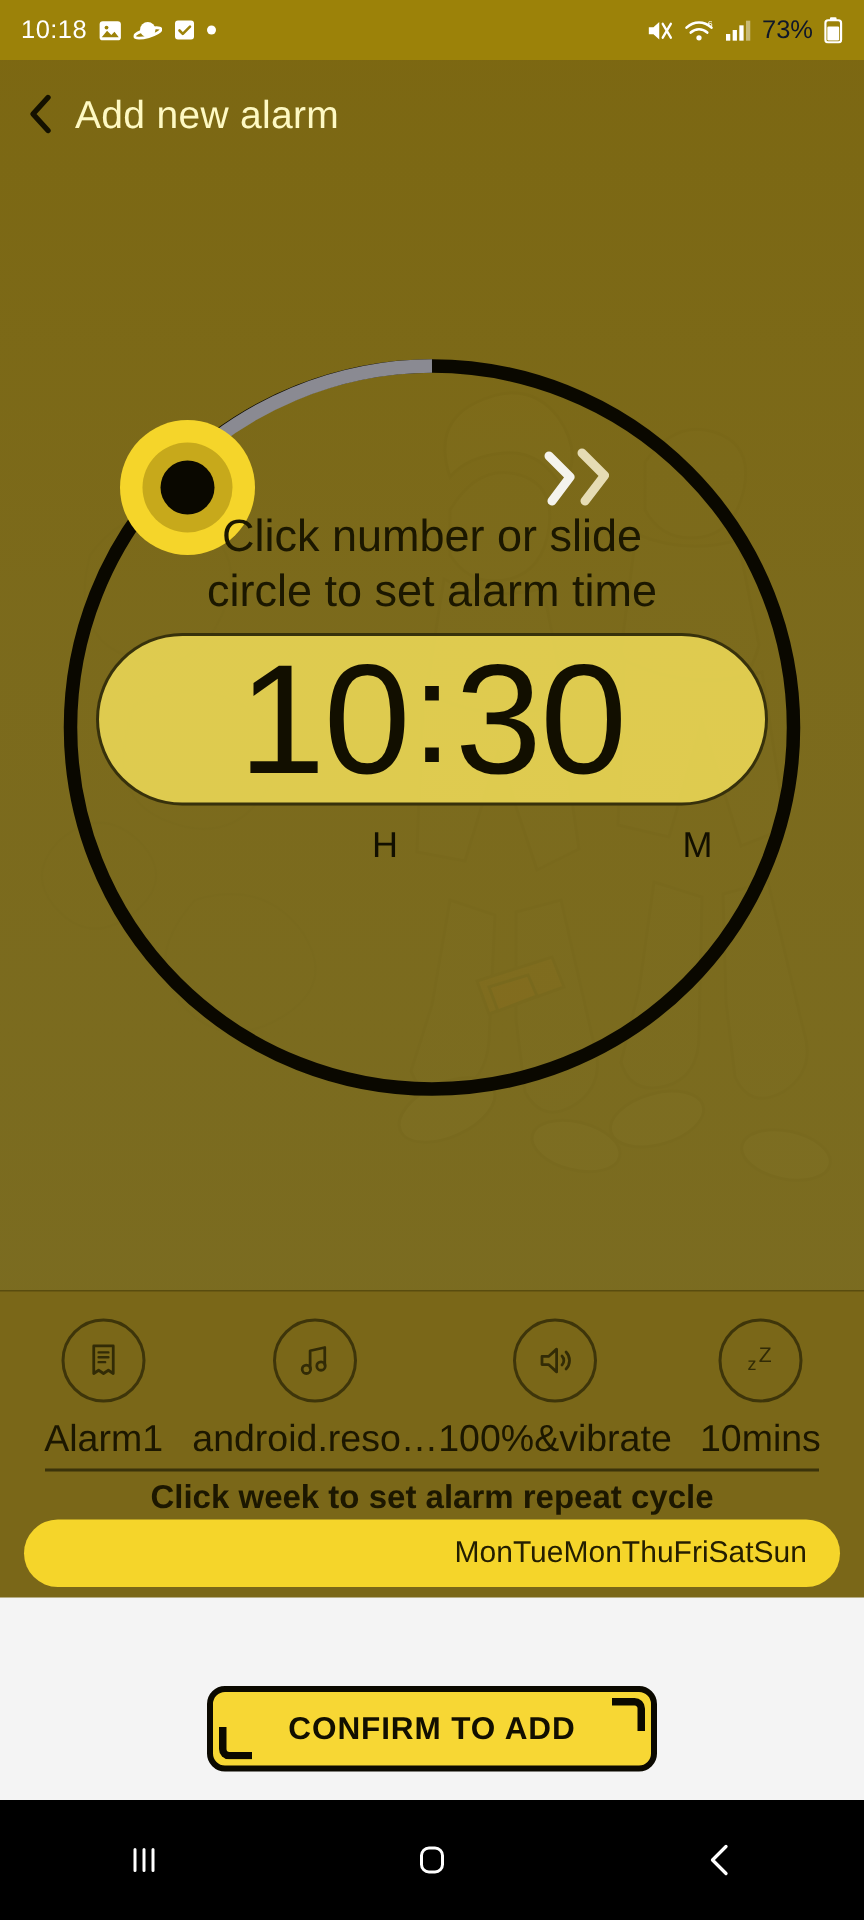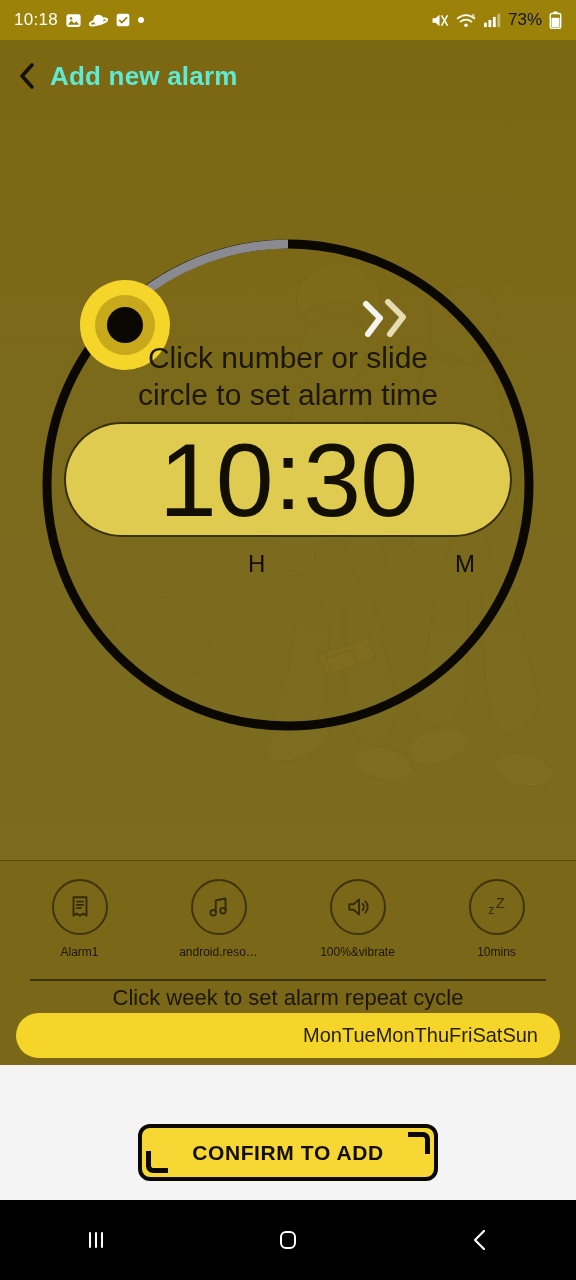--- a/index.html
+++ b/index.html
@@ -33,21 +33,21 @@
 
   
   #header{
     position:absolute; left:0; top:40px; width:576px; height:72px;
     display:flex; align-items:center; gap:14px;
     padding:0 18px;
     z-index:30;
     background:rgba(0,0,0,0.0);
   }
   #back-chevron{ width:18px; height:28px; flex:0 0 auto; }
-  #header-title{ color:#5eead4; font-size:26px; font-weight:700; letter-spacing:.2px; }
+  #header-title{ color:#fef9c3; font-size:26px; font-weight:400; letter-spacing:.2px; }
 
   
   #bg-art{
     position:absolute; left:0; top:40px; width:576px; height:820px;
     overflow:hidden;
     z-index:1;
   }
   #bg-art svg{ position:absolute; left:0; top:0; }
   #bg-tint{
     position:absolute; left:0; top:40px; width:576px; height:820px;
@@ -90,28 +90,28 @@
     background:rgba(122,106,30,0.55);
     border-top:1px solid rgba(30,25,0,.35);
   }
   #options-row{ display:flex; padding:18px 10px 0 10px; }
   .opt{ flex:1; display:flex; flex-direction:column; align-items:center; gap:10px; }
   .opt-circle{
     width:56px; height:56px; border-radius:50%;
     border:2px solid #3e350a;
     display:flex; align-items:center; justify-content:center;
   }
-  .opt-label{ font-size:12px; color:#1c1700; white-space:nowrap; }
+  .opt-label{ font-size:25px; color:#1c1700; white-space:nowrap; }
 
   #week-hint-divider{
     position:absolute; left:30px; top:118px; width:516px; height:2px; background:#3b330a;
   }
   #week-hint{
     position:absolute; left:0; top:124px; width:576px; text-align:center;
-    font-size:22px; color:#1c1700;
+    font-size:22px; color:#1c1700;font-weight:bold;
   }
   #week-pill{
     position:absolute; left:16px; top:152px; width:544px; height:45px;
     background:#f5d52a; border-radius:24px;
     display:flex; align-items:center; justify-content:flex-end;
     padding:0 22px;
   }
   .day{ font-size:20px; color:#241e00; }
 
   

